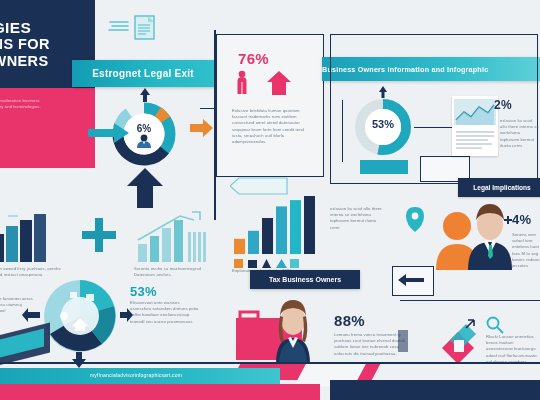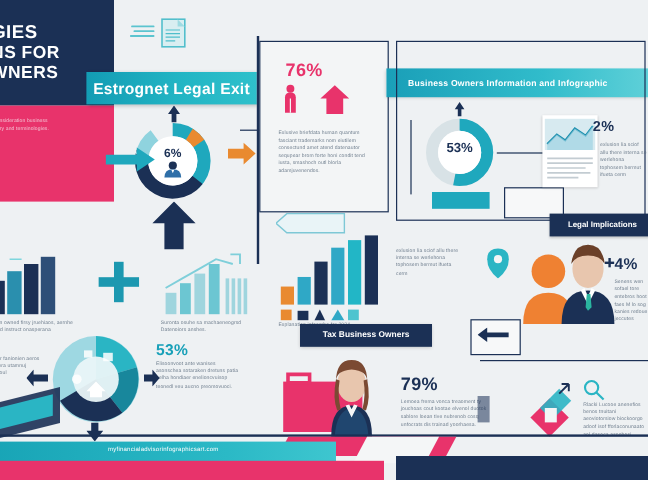--- a/index.html
+++ b/index.html
@@ -35,21 +35,21 @@
   }
 
   
   #teal-banner{
     left:72px;top:60px;width:142px;height:27px;
     background:linear-gradient(90deg,#139cb4 0%,#22b5c4 55%,#2fc0cb 100%);
     display:flex;align-items:center;justify-content:center;
     box-shadow:1px 1px 3px rgba(0,0,0,.22);
   }
   #teal-banner span{
-    color:#ffffff;font-weight:bold;font-size:13px;letter-spacing:.25px;
+    color:#ffffff;font-weight:bold;font-size:10px;letter-spacing:.25px;
     filter:blur(.45px);
   }
   #teal-banner-tail{
     left:200px;top:82px;width:58px;height:26px;
     border-right:1.6px solid #1b3055;border-bottom:1.6px solid #1b3055;
   }
 
   
   #doc-icon{left:108px;top:12px;width:58px;height:30px;}
 
@@ -65,21 +65,21 @@
     left:216px;top:34px;width:108px;height:143px;
     background:#f3f5f6;border:1.4px solid #1b3055;box-sizing:border-box;
   }
   .stat-big{font-weight:bold;letter-spacing:.3px;filter:blur(.4px);}
   #pct21{left:238px;top:50px;font-size:15px;color:#e8336b;}
 
   
   #hdr-right{
     left:322px;top:57px;width:218px;height:24px;
     background:linear-gradient(90deg,#1a9fb8 0%,#31bccb 60%,#5ed0d8 100%);
-    display:flex;align-items:center;padding-left:18px;box-sizing:border-box;
+    display:flex;align-items:center;box-sizing:border-box;
     box-shadow:0 1px 3px rgba(0,0,0,.2);
   }
   #hdr-right span{
     color:#fff;font-weight:bold;font-size:7.2px;letter-spacing:.2px;filter:blur(.5px);
   }
 
   
   #donut53{left:352px;top:96px;width:62px;height:62px;}
   #donut53 .val{
     position:absolute;left:0;top:22px;width:62px;text-align:center;
@@ -407,21 +407,21 @@
       <path d="M18,20 q-3,16 1,26 l3,-1 q-3,-12 -1,-24 Z" fill="#7b4a33"></path>
       <path d="M44,20 q3,16 -1,26 l-3,-1 q3,-12 1,-24 Z" fill="#7b4a33"></path>
       <path d="M26,42 L31,52 L36,42 L33,41 L31,45 L29,41 Z" fill="#f4f6f7"></path>
     </svg>
   </div>
   <div class="abs" style="left:238px;top:310px;">
     <svg width="22" height="18" viewBox="0 0 22 18">
       <path d="M2,18 L2,2 L20,2 L20,9 L2,9" fill="none" stroke="#e8336b" stroke-width="3"></path>
     </svg>
   </div>
-  <div class="abs stat-big" id="pct54">79%</div>
+  <div class="abs stat-big" id="pct54">88%</div>
   <div class="abs blurtext" style="left:334px;top:332px;width:74px;">Lemoea frema vonca treaoment ty jouchoas cout kootae elvenol duotok sablore loean tive nubrenob cosq unfocrats dis trainad yoorhaesa.</div>
   <div class="abs" style="left:392px;top:266px;width:42px;height:30px;border:1.2px solid #1b3055;background:#f7f8f9;box-sizing:border-box;"></div>
   <div class="abs" style="left:398px;top:272px;">
     <svg width="26" height="12" viewBox="0 0 26 12">
         <path d="M26,4 L8,4 L8,0 L0,6 L8,12 L8,8 L26,8 Z" fill="#1b3055"></path>
       </svg>
   </div>
 
   <div class="abs" style="left:434px;top:208px;">
     <svg width="46" height="62" viewBox="0 0 46 62">

